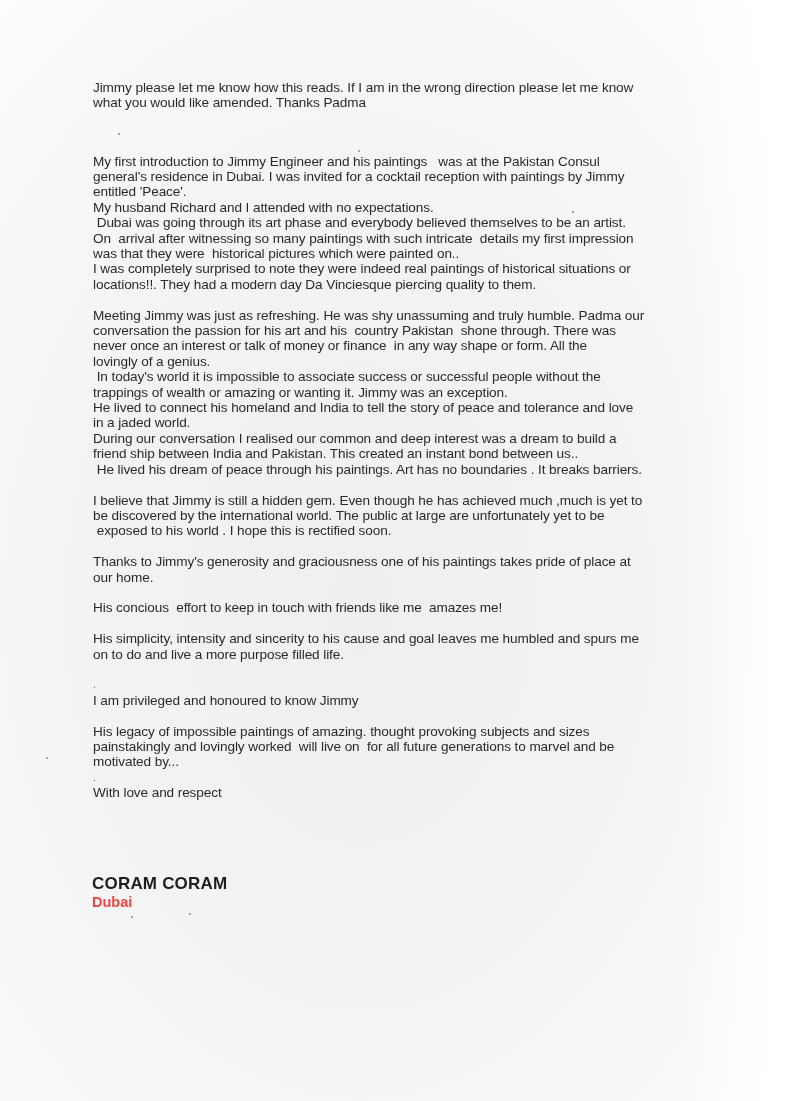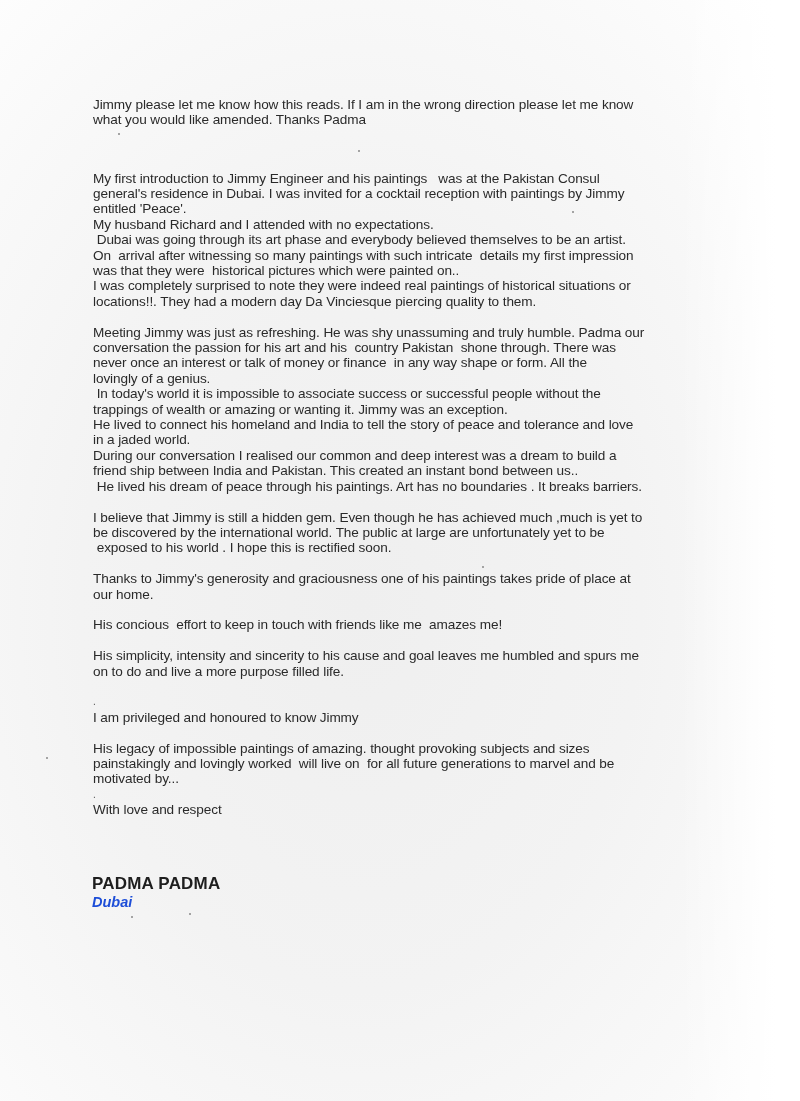--- a/index.html
+++ b/index.html
@@ -13,34 +13,34 @@
   .page {
     position: absolute; left: 0; top: 0; width: 800px; height: 1101px;
     background:
       radial-gradient(ellipse at 45% 55%, #efefef 0%, #f3f3f3 45%, #f9f9f9 75%, #ffffff 100%);
   }
   .edge-fade {
     position: absolute; right: 0; top: 0; width: 120px; height: 1101px;
     background: linear-gradient(to right, rgba(255,255,255,0), #ffffff 80%);
   }
   .content {
-    position: absolute; left: 93px; top: 97px; width: 600px;
+    position: absolute; left: 93px; top: 80px; width: 600px;
     font-size: 13.6px; line-height: 15.4px;
     letter-spacing: -0.1px;
   }
   .para { margin: 0; white-space: pre-wrap; }
   .gap { height: 15.4px; }
   .dot { height: 15.4px; font-size: 10px; color: #555; }
   .sig-name {
     position: absolute; left: 92px; top: 874px;
     font-size: 17px; font-weight: bold; color: #1e1e1e; letter-spacing: 0.2px;
   }
   .sig-loc {
     position: absolute; left: 92px; top: 894px;
-    font-size: 14.5px; font-weight: bold; color: #1d4ed8; font-style: italic;
+    font-size: 14.5px; font-weight: bold; color: #ef4444;
   }
   .speck { position: absolute; width: 2px; height: 2px; background: #888; border-radius: 1px; }
 </style>
 </head>
 <body>
 
 <div class="page"></div>
 <div class="edge-fade"></div>
 
 <div class="content">
@@ -96,21 +96,21 @@
   <div class="gap"></div>
 
   <p class="para"><span>His legacy of impossible paintings of amazing. thought provoking subjects and sizes</span>
 <span>painstakingly and lovingly worked  will live on  for all future generations to marvel and be</span>
 <span>motivated by...</span></p>
   <div class="dot">.</div>
 
   <p class="para"><span>With love and respect</span></p>
 </div>
 
-<div class="sig-name">PADMA PADMA</div>
+<div class="sig-name">CORAM CORAM</div>
 <div class="sig-loc">Dubai</div>
 
 <div class="speck" style="left:118px;top:133px"></div>
 <div class="speck" style="left:572px;top:211px"></div>
 <div class="speck" style="left:482px;top:566px"></div>
 <div class="speck" style="left:46px;top:757px"></div>
 <div class="speck" style="left:189px;top:913px"></div>
 <div class="speck" style="left:131px;top:916px"></div>
 <div class="speck" style="left:358px;top:150px"></div>
 

